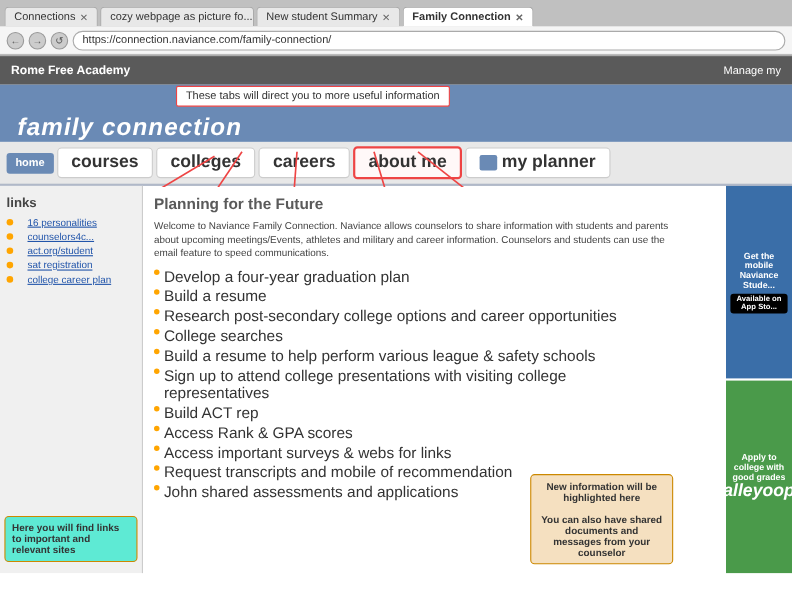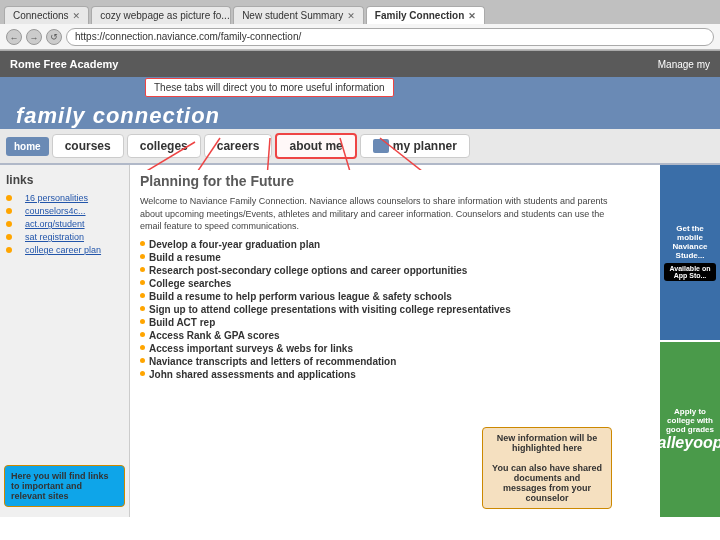--- a/index.html
+++ b/index.html
@@ -91,21 +91,21 @@
     }
     .manage-my {
       color: white;
       font-size: 10px;
     }
 
     
     .annotation-box {
       position: absolute;
       top: 78px;
-      left: 145px;
+      left: 160px;
       background: white;
       border: 1.5px solid #e44;
       padding: 3px 8px;
       font-size: 10px;
       color: #333;
       border-radius: 2px;
       z-index: 10;
       white-space: nowrap;
     }
 
@@ -152,21 +152,21 @@
       padding: 4px 8px;
       border-radius: 3px;
       cursor: pointer;
       font-weight: bold;
     }
     .nav-tab {
       background: white;
       border: 1px solid #ccc;
       border-radius: 4px;
       padding: 4px 12px;
-      font-size: 12px;
+      font-size: 16px;
       color: #333;
       cursor: pointer;
       font-weight: bold;
     }
     .nav-tab.highlighted {
       border: 2px solid #e44;
       background: #fff8f8;
     }
     .nav-tab.planner {
       display: flex;
@@ -214,21 +214,21 @@
       width: 6px; height: 6px;
       border-radius: 50%;
       background: #ffa500;
       flex-shrink: 0;
     }
     .callout-box {
       position: absolute;
       bottom: 10px;
       left: 4px;
       right: 4px;
-      background: #0ea5e9;
+      background: #5eead4;
       border: 1px solid #cc8800;
       border-radius: 4px;
       padding: 5px 6px;
       font-size: 9px;
       color: #333;
       font-weight: bold;
       text-align: left;
     }
 
     
@@ -246,24 +246,23 @@
     }
     .intro-text {
       font-size: 9px;
       color: #444;
       margin-bottom: 6px;
       line-height: 1.4;
     }
     .bullet-list {
       padding-left: 0;
       list-style: none;
-      font-size: 10px;
+      font-size: 14px;
       color: #333;
       columns: 1;
-      font-weight: bold;
     }
     .bullet-list li {
       margin-bottom: 2px;
       display: flex;
       align-items: flex-start;
       gap: 4px;
     }
     .bullet-dot {
       width: 5px; height: 5px;
       border-radius: 50%;
@@ -494,21 +493,21 @@
       <li>
           <span class="bullet-dot"></span>
           <span>Access Rank &amp; GPA scores</span>
         </li>
       <li>
           <span class="bullet-dot"></span>
           <span>Access important surveys &amp; webs for links</span>
         </li>
       <li>
           <span class="bullet-dot"></span>
-          <span>Naviance transcripts and letters of recommendation</span>
+          <span>Request transcripts and mobile of recommendation</span>
         </li>
       <li>
           <span class="bullet-dot"></span>
           <span>John shared assessments and applications</span>
         </li>
     </ul>
     <div class="new-info-box">
       <div>New information will be highlighted here</div>
       <br>
       <div>You can also have shared documents and messages from your counselor</div>

